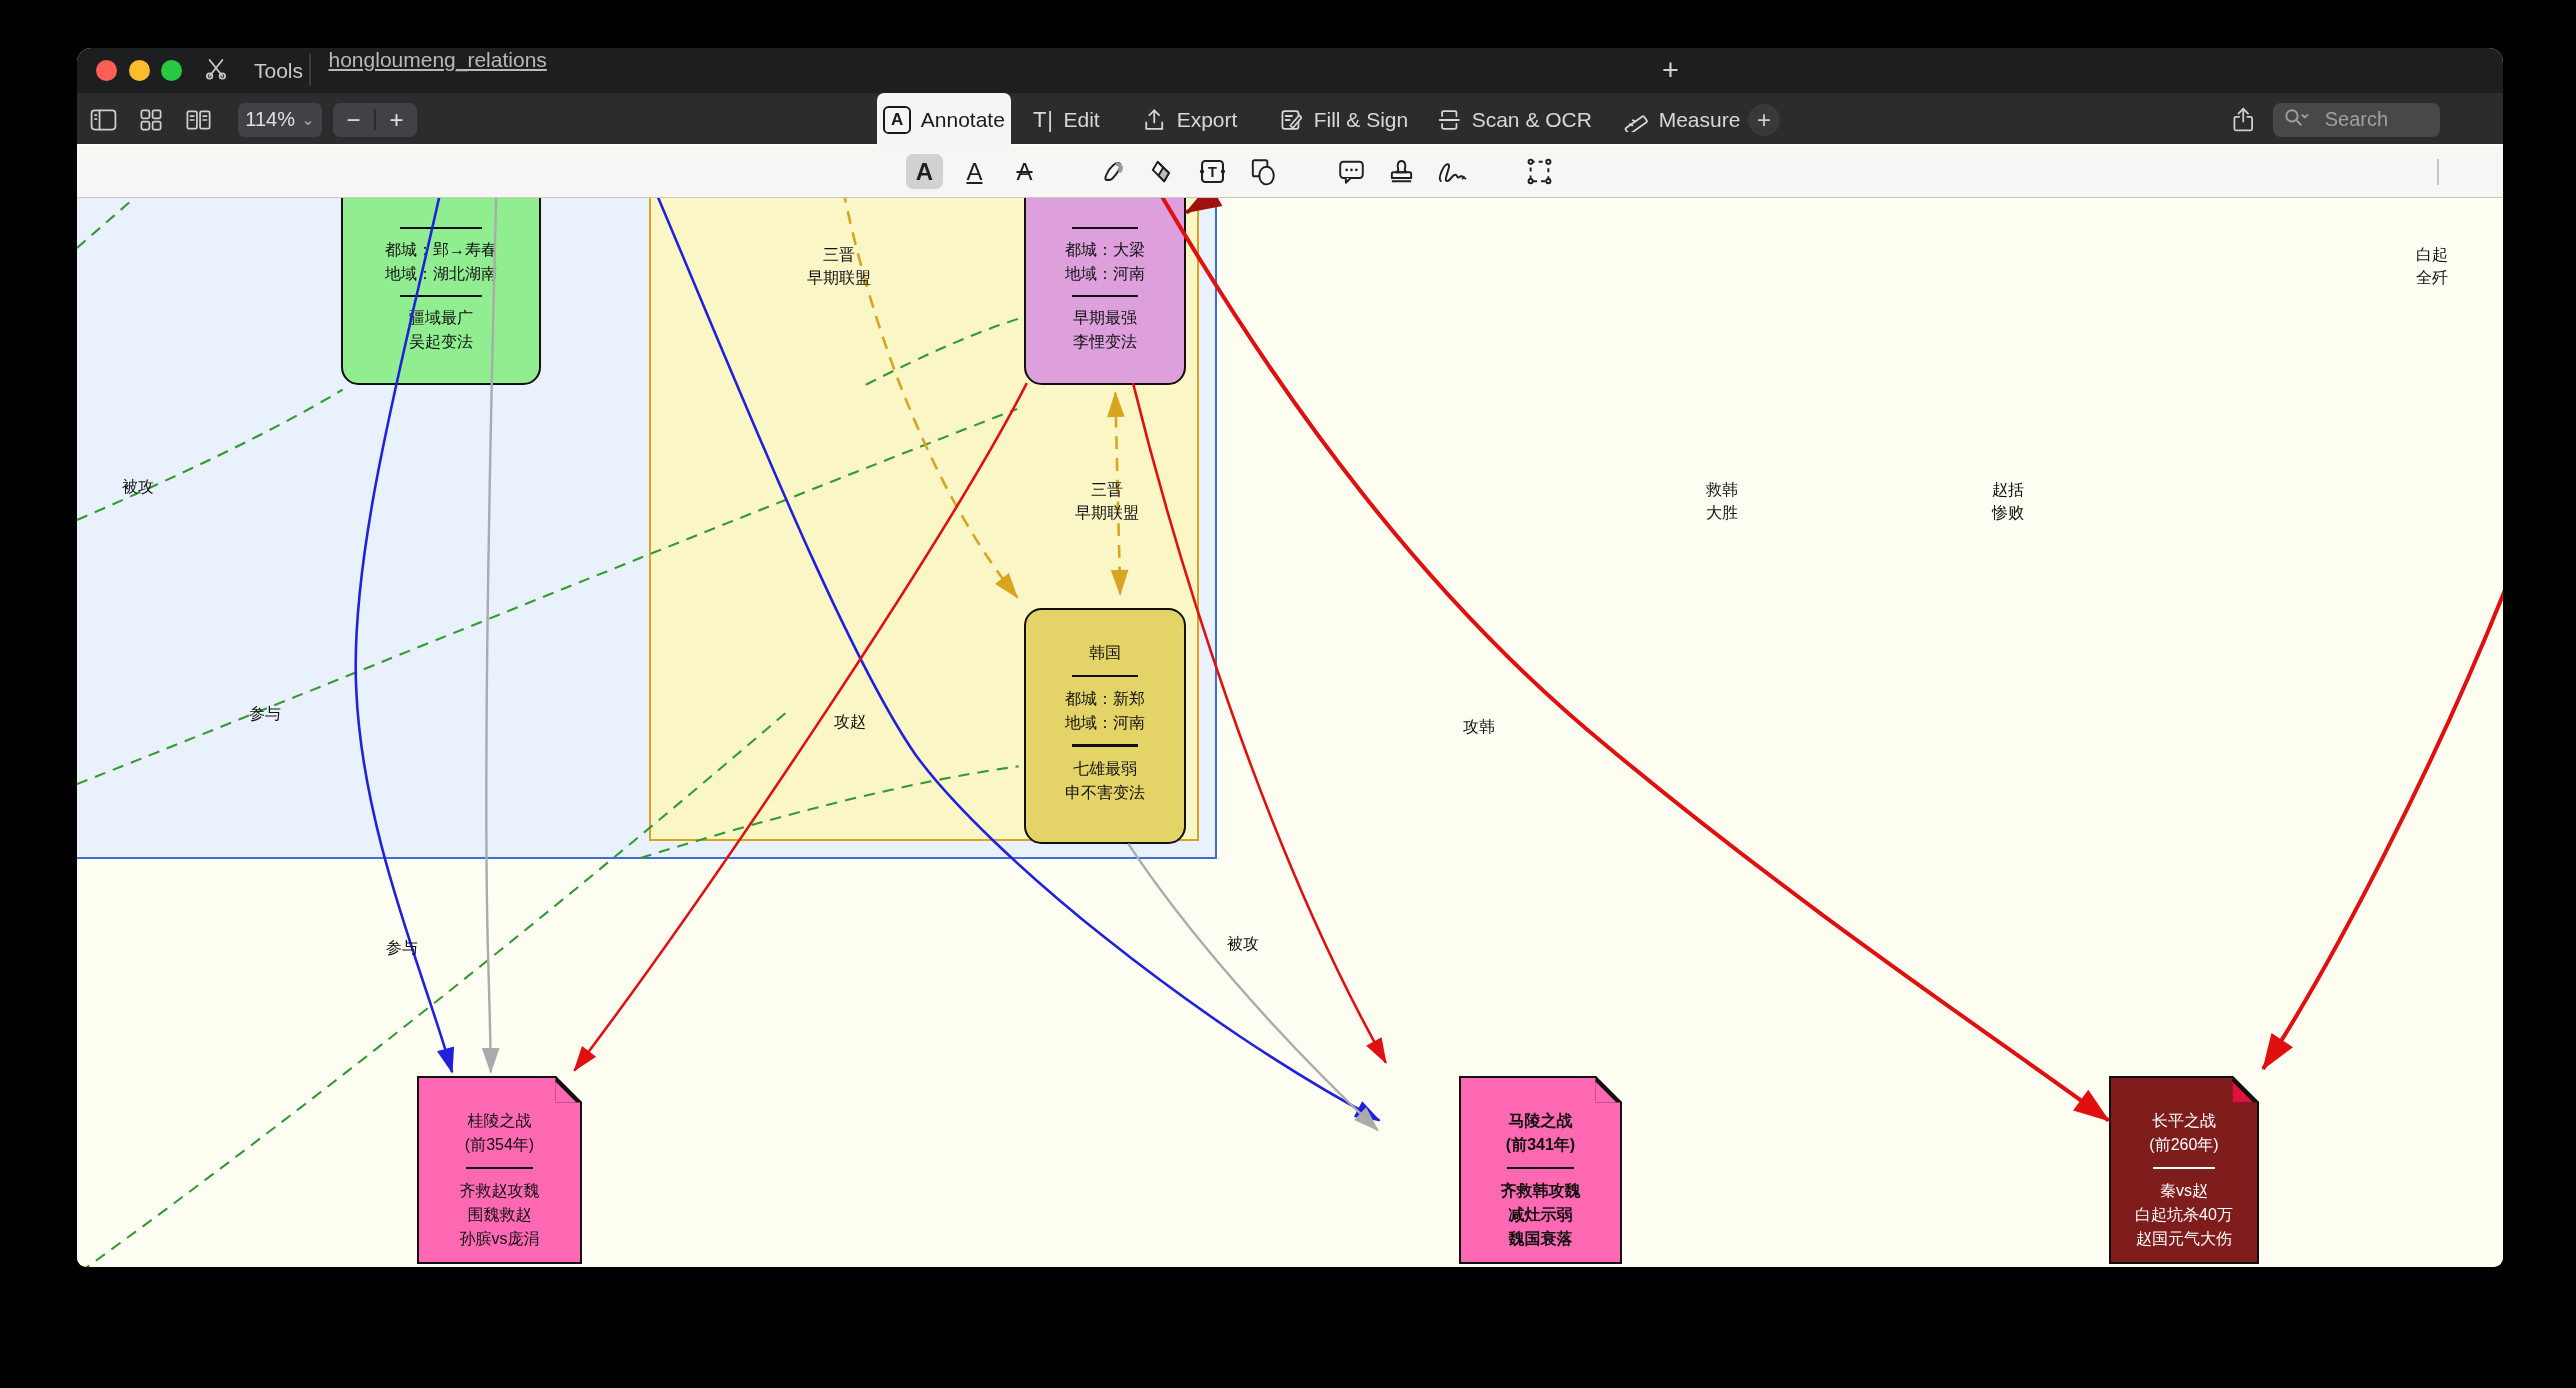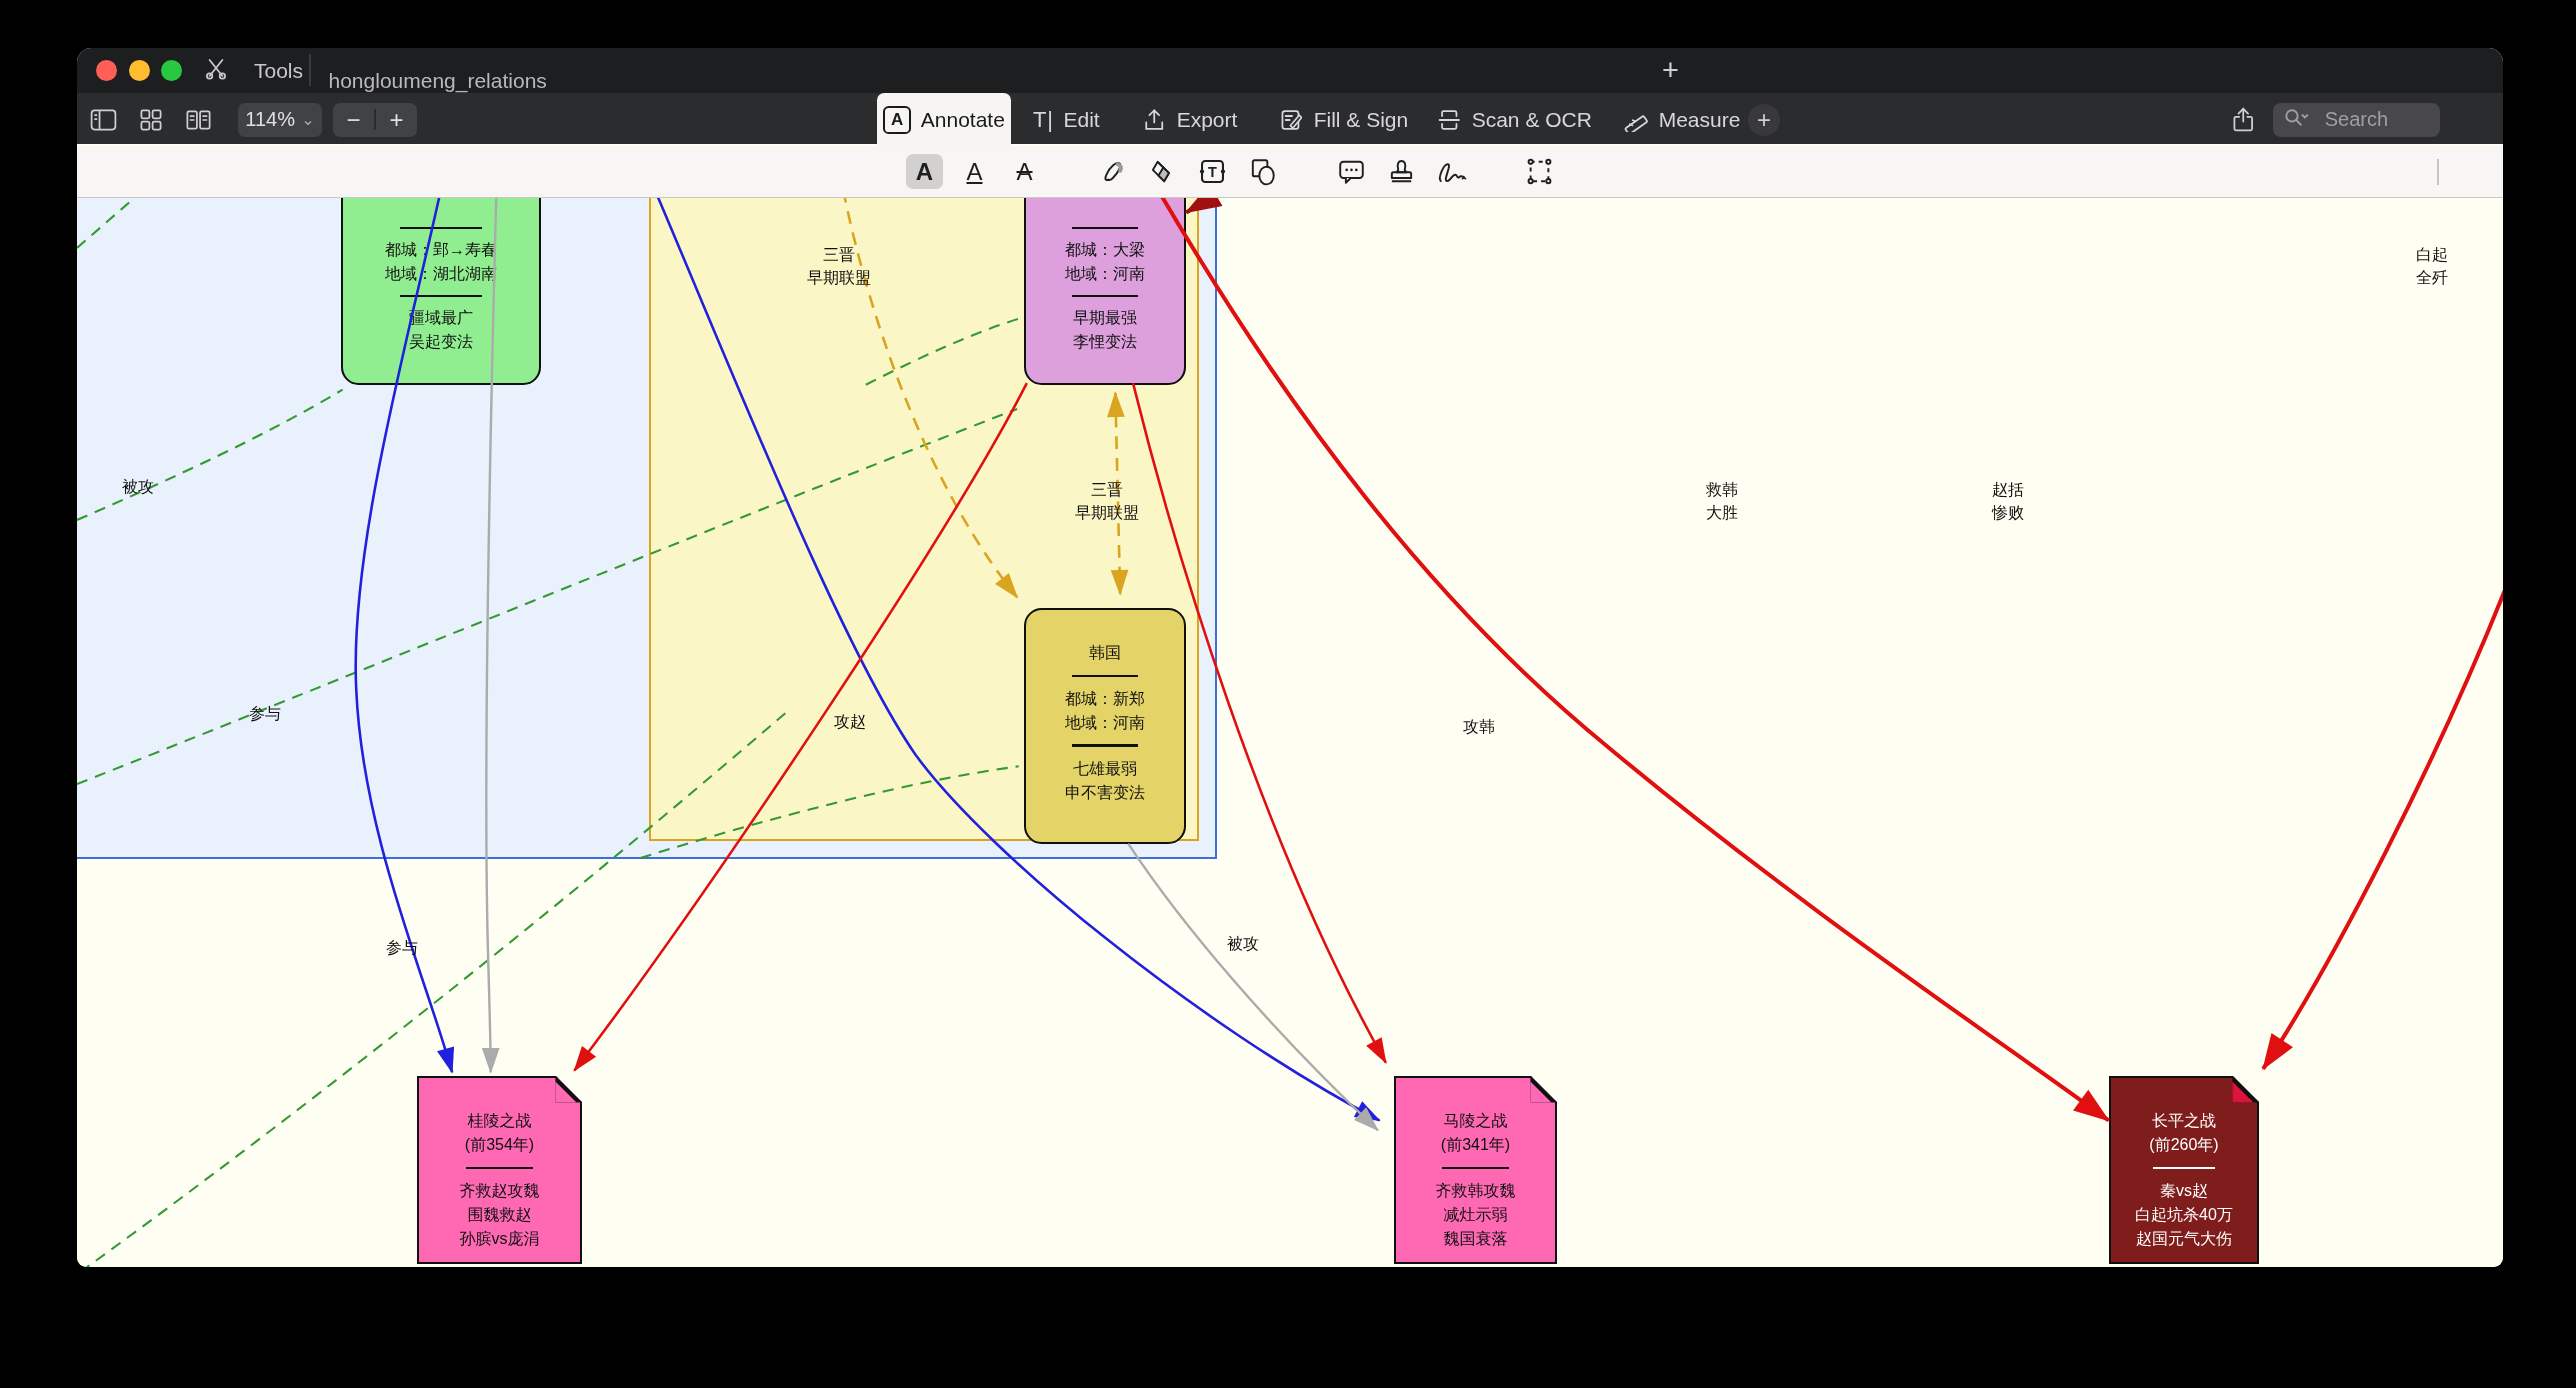--- a/index.html
+++ b/index.html
@@ -15,21 +15,21 @@
     box-shadow:0 16px 48px rgba(0,0,0,.6);
   }
   
   .tabbar{position:absolute;left:0;top:0;width:100%;height:45px;background:#1d1e20;}
   .tl{position:absolute;top:12px;width:21px;height:21px;border-radius:50%;}
   .tl.red{left:19.3px;background:#FF5F57;}
   .tl.yellow{left:52px;background:#FEBC2E;}
   .tl.green{left:84px;background:#28C840;}
   .tools-btn{position:absolute;left:127px;top:0;height:45px;display:flex;align-items:center;gap:26px;color:#c9c9cb;font-size:21px;}
   .vdiv{position:absolute;top:6.4px;width:1.6px;height:32px;background:#3a3b3d;}
-  .tab{position:absolute;top:0;height:45px;display:flex;align-items:flex-end;font-size:21px;}
+  .tab{position:absolute;top:0;height:45px;display:flex;align-items:flex-start;font-size:21px;text-decoration:underline;}
   .tab.inactive{left:237px;width:644px;color:#b9b9bb;padding-left:14.5px;}
   .tab.active{left:882px;width:683px;background:#4b4c4f;color:#e8e8ea;padding-left:17.7px;box-sizing:border-box;}
   .tab-close{position:absolute;right:14.5px;top:8.9px;width:27px;height:27px;color:#d2d2d4;font-size:21px;line-height:27px;text-align:center;}
   .newtab{position:absolute;left:1576px;top:4.8px;width:35px;height:35px;color:#cfcfd1;font-size:29px;line-height:35px;text-align:center;font-weight:300;}
   
   .toolbar{position:absolute;left:0;top:45px;width:100%;height:51px;background:#2b2c2e;color:#d6d6d8;}
   .tb-icon{position:absolute;top:11.3px;width:31px;height:31px;display:flex;align-items:center;justify-content:center;color:#cfcfd1;}
   .seg{position:absolute;top:9.7px;height:34px;background:#414245;border-radius:7.2px;display:flex;align-items:center;justify-content:center;color:#e0e0e2;font-size:20px;}
   .zoomsel{left:161px;width:84px;gap:6.4px;}
   .chev{font-size:16px;color:#a8a8aa;}
@@ -69,21 +69,21 @@
         font-size:16px;text-align:center;}
   .node .row{line-height:24px;white-space:nowrap;}
   .node .hr{width:42%;height:2.4px;background:#101010;margin:8.9px 0;}
   .state{border-radius:17.7px;}
   .n-chu{left:264px;top:-48px;width:200px;height:235px;background:#90EE90;padding-top:66px;}
   .n-wei{left:947px;top:-48px;width:162px;height:235px;background:#DDA0DD;padding-top:66px;}
   .n-han{left:947px;top:410px;width:162px;height:236px;background:#E4D468;padding-top:31px;}
   .n-han .hr{margin:9.7px 0;}
   .note{z-index:20;}
   .n-guiling{left:340px;top:878px;width:165px;height:188px;background:#FF69B4;padding-top:31px;}
-  .n-maling{left:1317px;top:878px;width:163px;height:188px;background:#FF69B4;padding-top:31px;}
+  .n-maling{left:1382px;top:878px;width:163px;height:188px;background:#FF69B4;padding-top:31px;font-weight:bold;}
   .n-changping{left:2032px;top:878px;width:150px;height:188px;background:#7f1d1d;color:#fff;padding-top:31px;}
   .n-changping .hr{background:#fff;}
   .note .hr{margin:9.7px 0;}
   .fold{position:absolute;top:-2.4px;right:-2.4px;width:27px;height:27px;}
   .fold .cut{position:absolute;inset:0;background:#FFFEF2;clip-path:polygon(0 0,100% 0,100% 100%);}
   .fold .flapB{position:absolute;inset:0;background:#101010;clip-path:polygon(0 0,100% 100%,0 100%);}
   .fold .flapP{position:absolute;inset:0;clip-path:polygon(0 22%,78% 100%,0 100%);}
   .n-guiling .flapP,.n-maling .flapP{background:#FF69B4;}
   .n-changping .flapP{background:#DC143C;}
   

